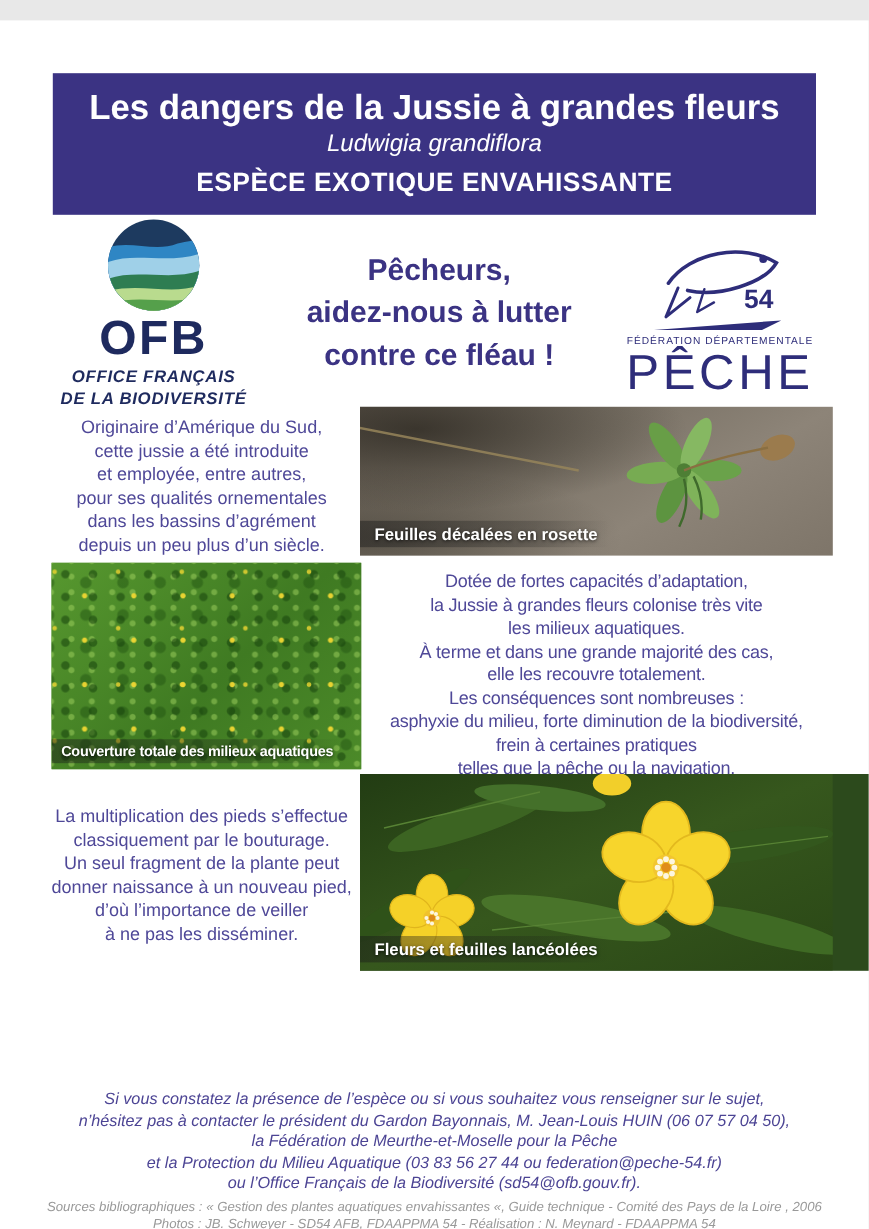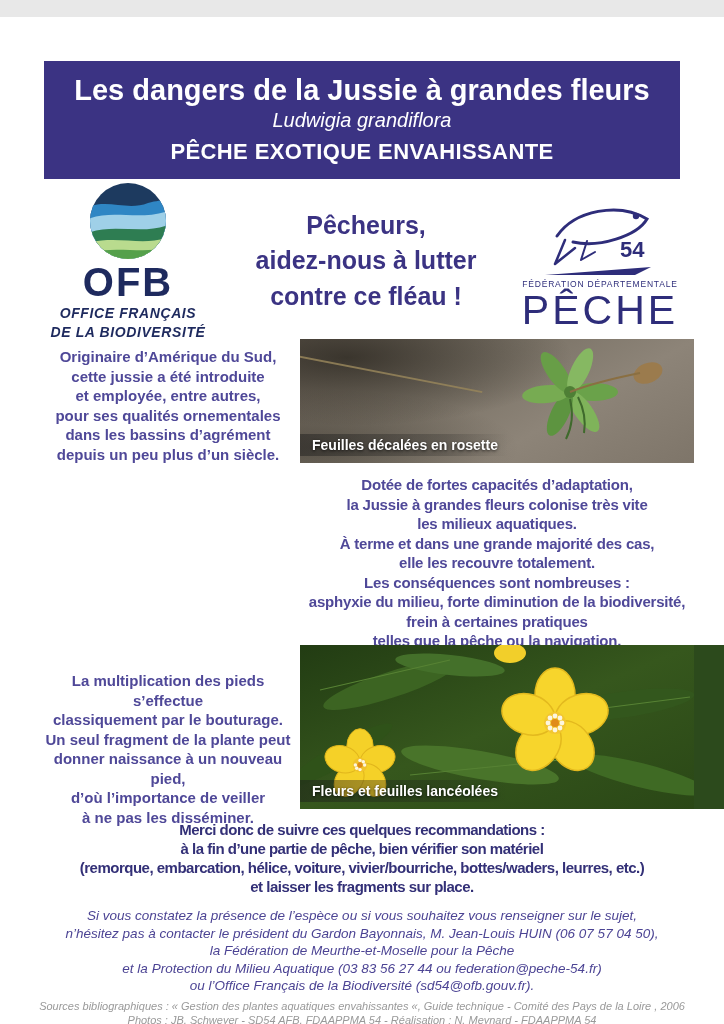--- a/index.html
+++ b/index.html
@@ -20,21 +20,21 @@
   .ofb-logo svg{display:block;margin:0 auto;}
   .ofb-acronym{font-size:40px;font-weight:bold;letter-spacing:2px;line-height:0.95;margin-top:2px;}
   .ofb-caption{font-size:14px;font-weight:bold;letter-spacing:0.6px;line-height:1.35;white-space:pre-line;margin-top:3px;font-style:italic;}
   .slogan{font-size:25px;font-weight:bold;color:#3b3383;text-align:center;line-height:1.42;white-space:pre-line;}
   .peche-logo{width:160px;text-align:center;color:#2e2d7a;}
   .peche-logo svg{display:block;margin:0 auto;}
   .peche-fed{font-size:8.5px;letter-spacing:0.8px;line-height:1.1;margin-top:-2px;}
   .peche-name{font-size:41px;font-weight:400;letter-spacing:3px;line-height:1.05;}
 
   
-  .body-text{position:absolute;color:#4f4898;font-size:15px;line-height:1.3;text-align:center;white-space:pre-line;font-weight:bold;}
+  .body-text{position:absolute;color:#4f4898;font-size:15px;line-height:1.3;text-align:center;white-space:pre-line;}
   .txt1{left:38px;top:330px;width:260px;}
   .txt2{left:300px;top:458px;width:394px;letter-spacing:-0.2px;}
   .txt3{left:38px;top:654px;width:260px;}
 
   
   .photo{position:absolute;overflow:hidden;}
   .photo1{left:300px;top:322px;width:394px;height:124px;
     background:
       radial-gradient(ellipse at 12% 15%, rgba(25,22,16,0.62) 0%, rgba(25,22,16,0) 46%),
       radial-gradient(ellipse at 4% 88%, rgba(35,32,25,0.38) 0%, rgba(35,32,25,0) 38%),
@@ -69,21 +69,21 @@
         color:#999999;font-size:11px;line-height:14px;white-space:pre-line;}
 </style>
 </head>
 <body>
 
 <div class="page">
 
   <div class="banner">
     <div class="banner-title">Les dangers de la Jussie à grandes fleurs</div>
     <div class="banner-latin">Ludwigia grandiflora</div>
-    <div class="banner-warning">PÊCHE EXOTIQUE ENVAHISSANTE</div>
+    <div class="banner-warning">ESPÈCE EXOTIQUE ENVAHISSANTE</div>
   </div>
 
   <div class="logos-row">
 
     <div class="ofb-logo">
       <svg width="80" height="80" viewBox="0 0 80 80">
         <defs>
             <clipPath id="ofbClip">
               <circle cx="40" cy="40" r="38"></circle>
             </clipPath>
@@ -137,20 +137,23 @@
       <ellipse cx="94" cy="45" rx="24" ry="9" fill="#689e47" transform="rotate(235,70,45)"></ellipse>
       <ellipse cx="94" cy="45" rx="24" ry="9" fill="#86b862" transform="rotate(295,70,45)"></ellipse>
       <circle cx="70" cy="45" r="6" fill="#4e7f35"></circle>
       <ellipse cx="148" cy="26" rx="15" ry="10" fill="#9b7b4d" transform="rotate(-22,148,26)"></ellipse>
       <path d="M70,45 C95,35 120,30 140,26" fill="none" stroke="#8a6f42" stroke-width="2"></path>
       <path d="M70,52 C74,68 72,80 66,92 M78,50 C84,62 86,74 84,86" fill="none" stroke="#3f6a2c" stroke-width="2"></path>
     </svg>
     <div class="photo-caption">Feuilles décalées en rosette</div>
   </div>
 
+  <div class="photo photo2">
+    <div class="photo-caption">Couverture totale des milieux aquatiques</div>
+  </div>
   <div class="body-text txt3">La multiplication des pieds s’effectue
 classiquement par le bouturage.
 Un seul fragment de la plante peut
 donner naissance à un nouveau pied,
 d’où l’importance de veiller
 à ne pas les disséminer.</div>
 
   <div class="body-text txt2">Dotée de fortes capacités d’adaptation,
 la Jussie à grandes fleurs colonise très vite
 les milieux aquatiques.
@@ -212,24 +215,20 @@
             <circle cx="0" cy="7" r="2.6"></circle>
           <circle cx="0" cy="-7" r="2.6"></circle>
             <circle cx="5" cy="-5" r="2.6"></circle>
             <circle cx="-5" cy="5" r="2.6"></circle>
         </g>
       </g>
     </svg>
     <div class="photo-caption">Fleurs et feuilles lancéolées</div>
   </div>
 
-  <div class="recommendations">Merci donc de suivre ces quelques recommandations :
-à la fin d’une partie de pêche, bien vérifier son matériel
-(remorque, embarcation, hélice, voiture, vivier/bourriche, bottes/waders, leurres, etc.)
-et laisser les fragments sur place.</div>
 
   <div class="contact">Si vous constatez la présence de l’espèce ou si vous souhaitez vous renseigner sur le sujet,
 n’hésitez pas à contacter le président du Gardon Bayonnais, M. Jean-Louis HUIN (06 07 57 04 50),
 la Fédération de Meurthe-et-Moselle pour la Pêche
 et la Protection du Milieu Aquatique (03 83 56 27 44 ou federation@peche-54.fr)
 ou l’Office Français de la Biodiversité (sd54@ofb.gouv.fr).</div>
 
   <div class="sources">Sources bibliographiques : « Gestion des plantes aquatiques envahissantes «, Guide technique - Comité des Pays de la Loire , 2006
 Photos : JB. Schweyer - SD54 AFB, FDAAPPMA 54 - Réalisation : N. Meynard - FDAAPPMA 54</div>
 

